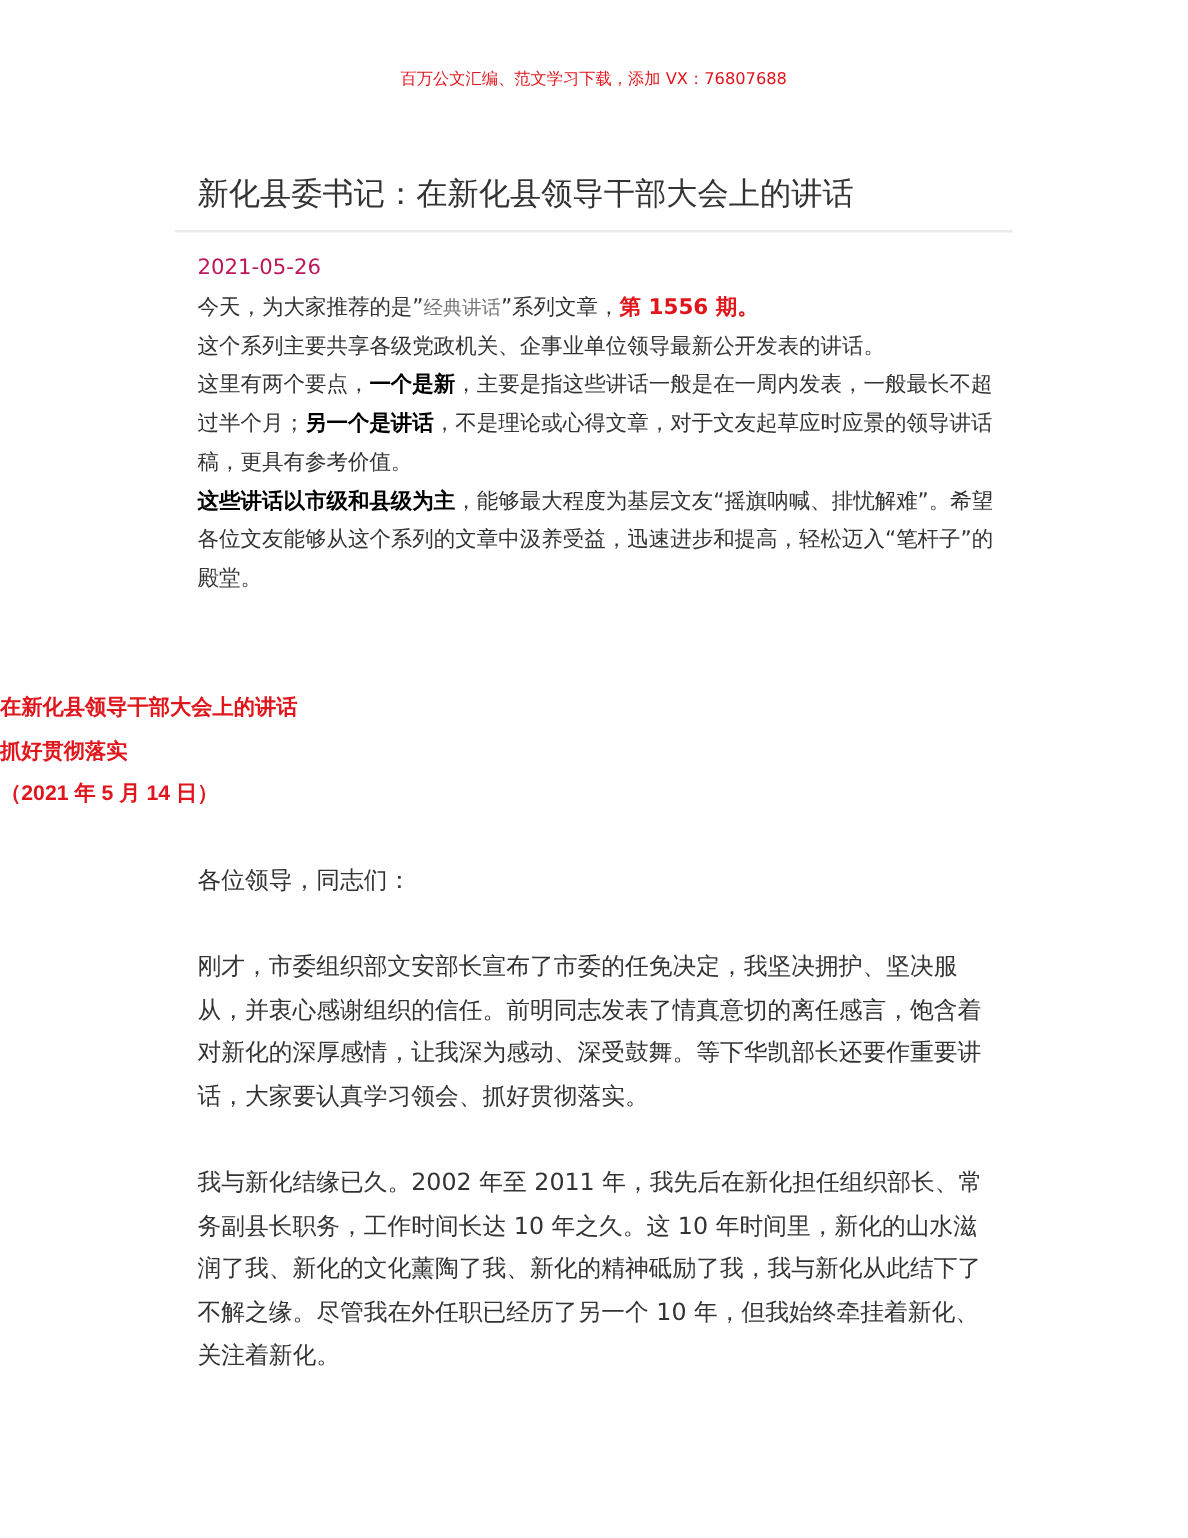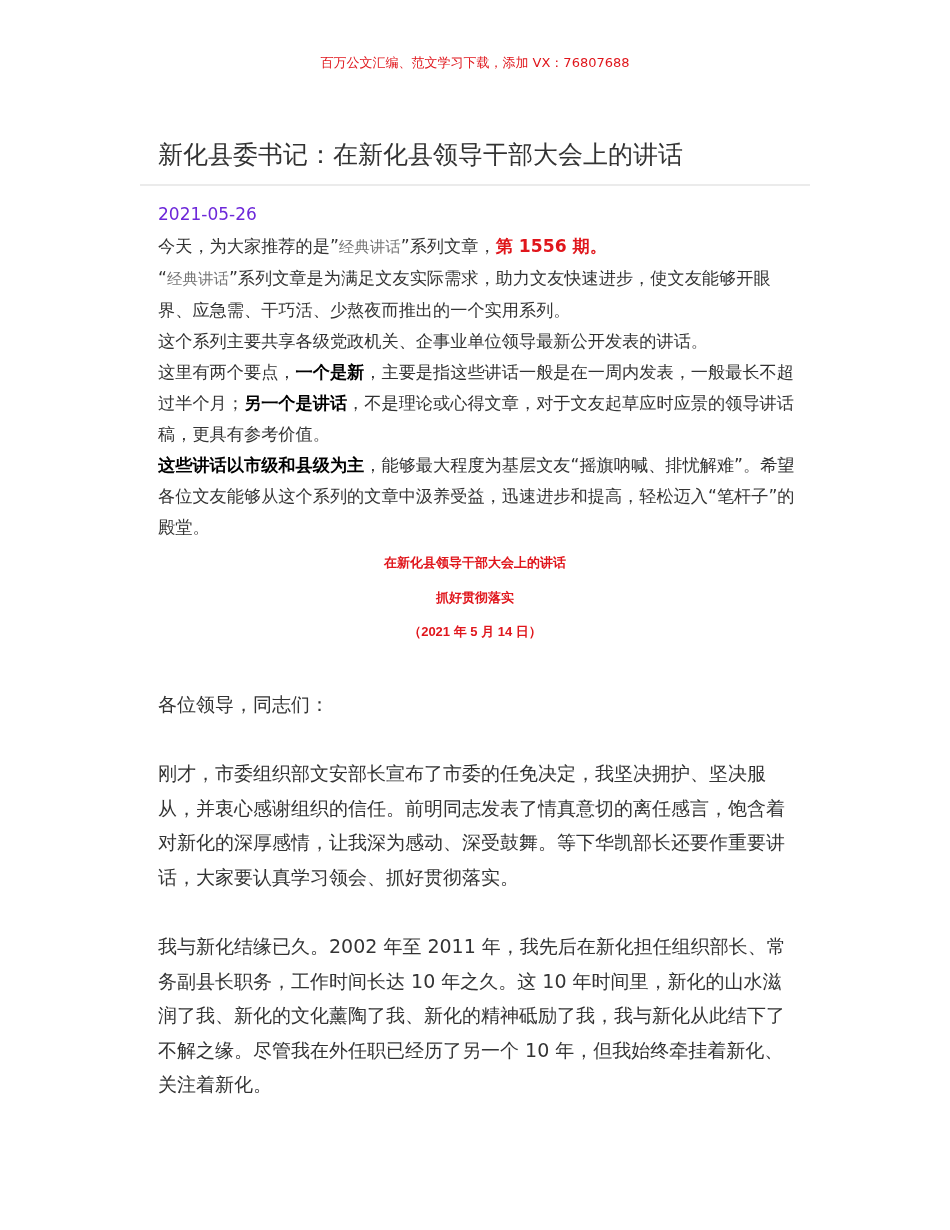--- a/index.html
+++ b/index.html
@@ -39,21 +39,21 @@
       top: 184px;
       width: 670px;
       height: 2px;
       background: #ebebeb;
     }
     .date {
       position: absolute;
       left: 158px;
       top: 204px;
       font-size: 17px;
-      color: #6d28d9;
+      color: #be185d;
     }
     .content {
       position: absolute;
       left: 158px;
       top: 231px;
       width: 640px;
       font-size: 17.2px;
       line-height: 31px;
       color: #333333;
     }
@@ -70,24 +70,24 @@
       font-weight: bold;
     }
     .bold {
       font-weight: bold;
       color: #000000;
     }
     .speech-head {
       position: absolute;
       left: 0;
       width: 950px;
-      text-align: center;
+      text-align: left;
       color: #e0161c;
       font-weight: bold;
-      font-size: 13px;
+      font-size: 17px;
       font-family: "Liberation Sans", "DejaVu Sans", sans-serif;
     }
     .body-block {
       position: absolute;
       left: 158px;
       width: 640px;
       font-size: 19px;
       line-height: 34.5px;
       color: #333333;
     }
@@ -99,21 +99,20 @@
 <div class="banner">百万公文汇编、范文学习下载，添加 VX：76807688</div>
 
 <div class="title">新化县委书记：在新化县领导干部大会上的讲话</div>
 
 <div class="divider"></div>
 
 <div class="date">2021-05-26</div>
 
 <div class="content">
   <p><span>今天，为大家推荐的是”</span><span class="serif-gray">经典讲话</span><span>”系列文章，</span><span class="red-bold">第 1556 期。</span></p>
-  <p><span> “</span><span class="serif-gray">经典讲话</span><span>”系列文章是为满足文友实际需求，助力文友快速进步，使文友能够开眼界、应急需、干巧活、少熬夜而推出的一个实用系列。</span></p>
   <p>这个系列主要共享各级党政机关、企事业单位领导最新公开发表的讲话。</p>
   <p><span>这里有两个要点，</span><span class="bold">一个是新</span><span>，主要是指这些讲话一般是在一周内发表，一般最长不超过半个月；</span><span class="bold">另一个是讲话</span><span>，不是理论或心得文章，对于文友起草应时应景的领导讲话稿，更具有参考价值。</span></p>
   <p><span class="bold">这些讲话以市级和县级为主</span><span>，能够最大程度为基层文友“摇旗呐喊、排忧解难”。希望各位文友能够从这个系列的文章中汲养受益，迅速进步和提高，轻松迈入“笔杆子”的殿堂。</span></p>
 </div>
 
 <div class="speech-head" style="top:554px;">在新化县领导干部大会上的讲话</div>
 <div class="speech-head" style="top:589px;">抓好贯彻落实</div>
 <div class="speech-head" style="top:623px;">（2021 年 5 月 14 日）</div>
 
 <div class="body-block" style="top:687px;">各位领导，同志们：</div>

